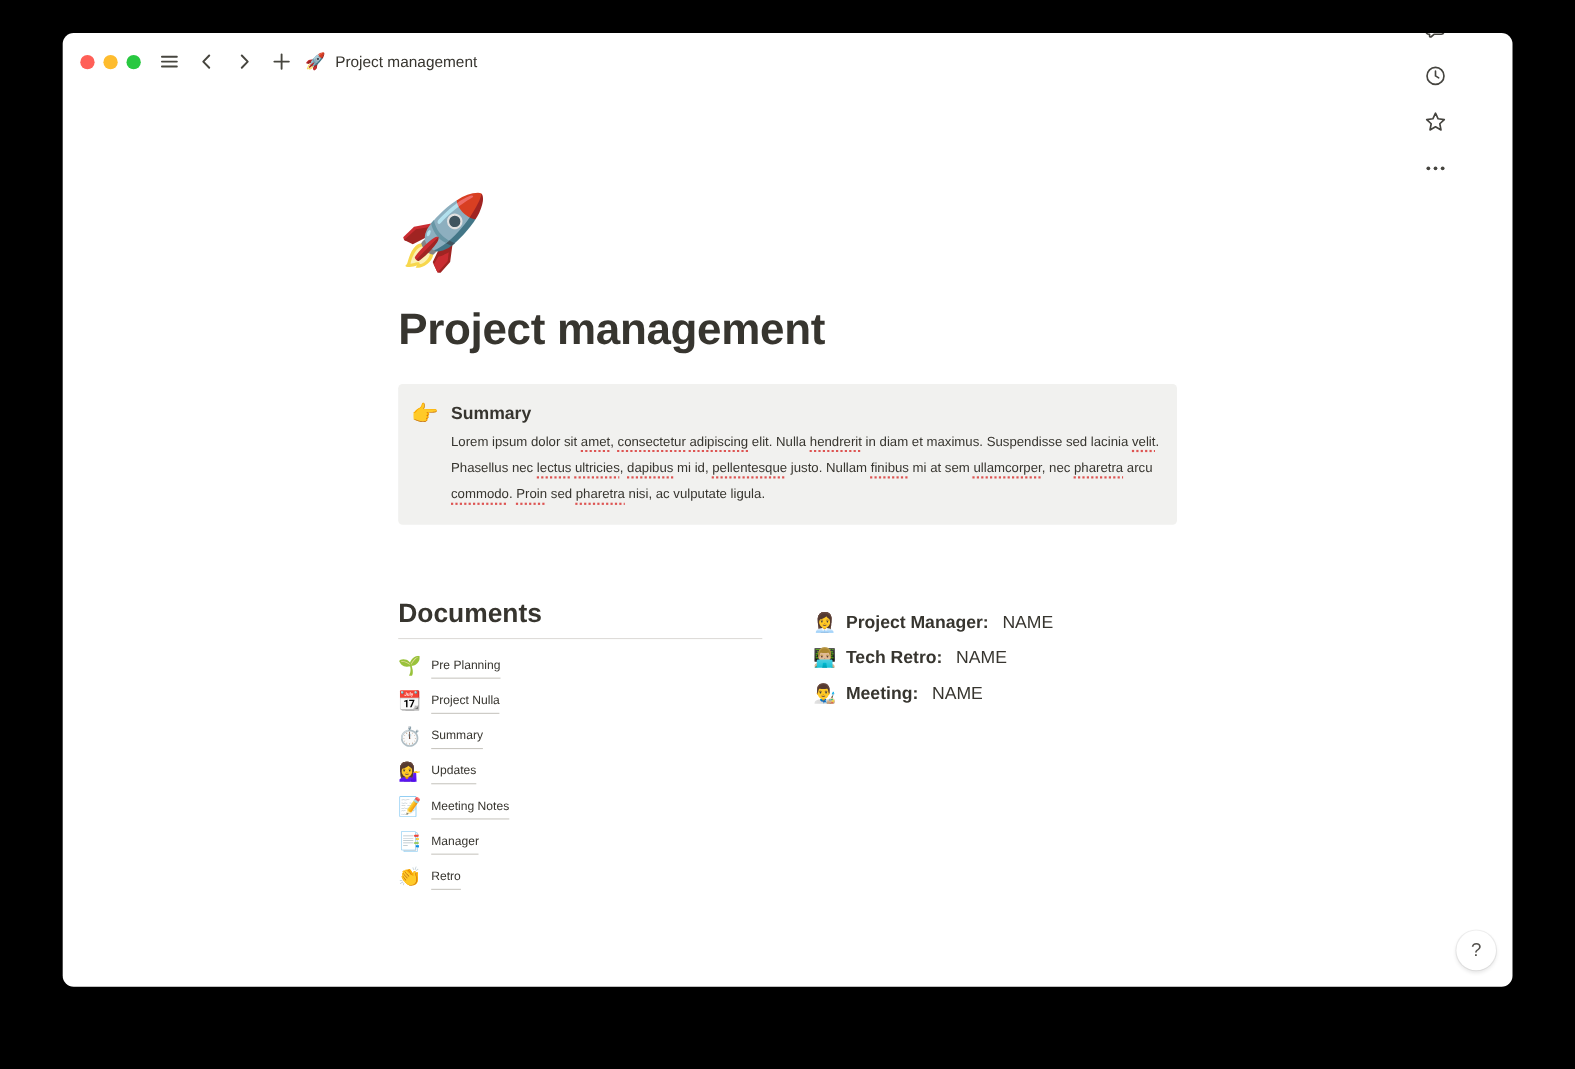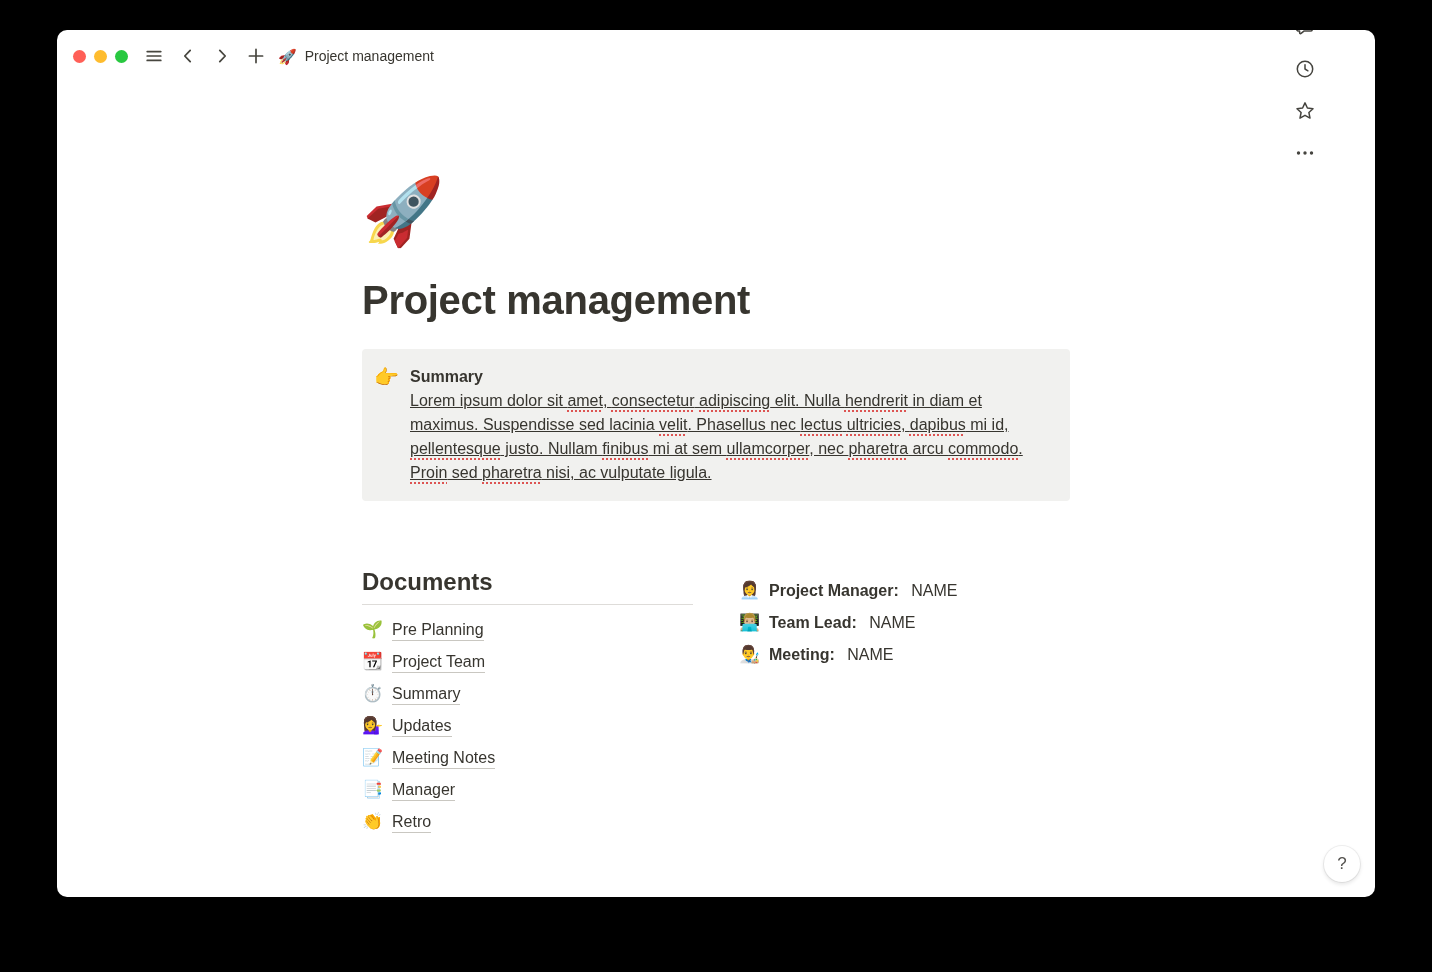--- a/index.html
+++ b/index.html
@@ -38,21 +38,21 @@
   .content { width: 708px; margin: 0 auto; padding-top: 91px; }
   .page-icon { font-size: 66px; line-height: 76px; width: 78px; cursor: pointer; }
   .page-title { font-size: 40px; font-weight: 700; color: #37352f; margin-top: 27px; letter-spacing: -0.3px; line-height: 48px; }
   
   .callout {
     margin-top: 25px; background: #f1f1ef; border-radius: 4px;
     padding: 16px 16px 16px 12px; display: flex; gap: 12px;
   }
   .callout-icon { font-size: 20px; line-height: 24px; flex: none; width: 24px; text-align: center; }
   .callout-heading { font-weight: 700; font-size: 16px; line-height: 24px; }
-  .callout-text { font-size: 16px; line-height: 24px; text-decoration: underline; }
+  .callout-text { font-size: 12px; line-height: 24px; }
   .misspelled {
     text-decoration: underline;
     text-decoration-style: dotted;
     text-decoration-color: #dd5452;
     text-decoration-thickness: 2px;
     text-underline-offset: 4px;
   }
   
   .columns { display: flex; gap: 46px; margin-top: 65px; }
   .column { flex: 1; min-width: 0; }
@@ -60,21 +60,21 @@
     font-size: 24px; font-weight: 700; line-height: 31px; color: #37352f;
     padding-bottom: 7px; border-bottom: 1px solid #dedcd9;
   }
   .doc-list, .team-list { margin-top: 9px; }
   .doc-item {
     display: flex; align-items: center; height: 32px; gap: 8px;
     border-radius: 4px; cursor: pointer;
   }
   .row-emoji { width: 22px; flex: none; font-size: 17px; line-height: 22px; text-align: center; }
   .doc-label {
-    font-size: 16px; font-weight: 500; color: #37352f; line-height: 21px;
+    font-size: 11px; font-weight: 500; color: #37352f; line-height: 21px;
     border-bottom: 1px solid #c9c7c1;
   }
   .team-row { display: flex; align-items: center; height: 32px; gap: 8px; font-size: 16px; }
   .team-role { font-weight: 700; }
   .team-name { font-weight: 400; white-space: pre; }
   
   .help-btn {
     position: absolute; right: 15px; bottom: 15px; width: 36px; height: 36px;
     border-radius: 50%; background: #fff;
     box-shadow: 0 0 0 1px rgba(15,15,15,0.06), 0 2px 4px rgba(15,15,15,0.12);
@@ -180,21 +180,21 @@
     <div class="columns">
       <div class="column">
         <div class="col-heading">Documents</div>
         <div class="doc-list">
             <div class="doc-item">
               <span class="row-emoji">🌱</span>
               <span class="doc-label">Pre Planning</span>
             </div>
             <div class="doc-item">
               <span class="row-emoji">📆</span>
-              <span class="doc-label">Project Team</span>
+              <span class="doc-label">Project Nulla</span>
             </div>
             <div class="doc-item">
               <span class="row-emoji">⏱️</span>
               <span class="doc-label">Summary</span>
             </div>
             <div class="doc-item">
               <span class="row-emoji">💁‍♀️</span>
               <span class="doc-label">Updates</span>
             </div>
             <div class="doc-item">
@@ -213,21 +213,21 @@
       </div>
       <div class="column">
         <div class="team-list">
             <div class="team-row">
               <span class="row-emoji">👩‍💼</span>
               <span class="team-role">Project Manager:</span>
               <span class="team-name"> NAME</span>
             </div>
             <div class="team-row">
               <span class="row-emoji">👨🏼‍💻</span>
-              <span class="team-role">Team Lead:</span>
+              <span class="team-role">Tech Retro:</span>
               <span class="team-name"> NAME</span>
             </div>
             <div class="team-row">
               <span class="row-emoji">👨‍🎨</span>
               <span class="team-role">Meeting:</span>
               <span class="team-name"> NAME</span>
             </div>
           </div>
       </div>
     </div>

